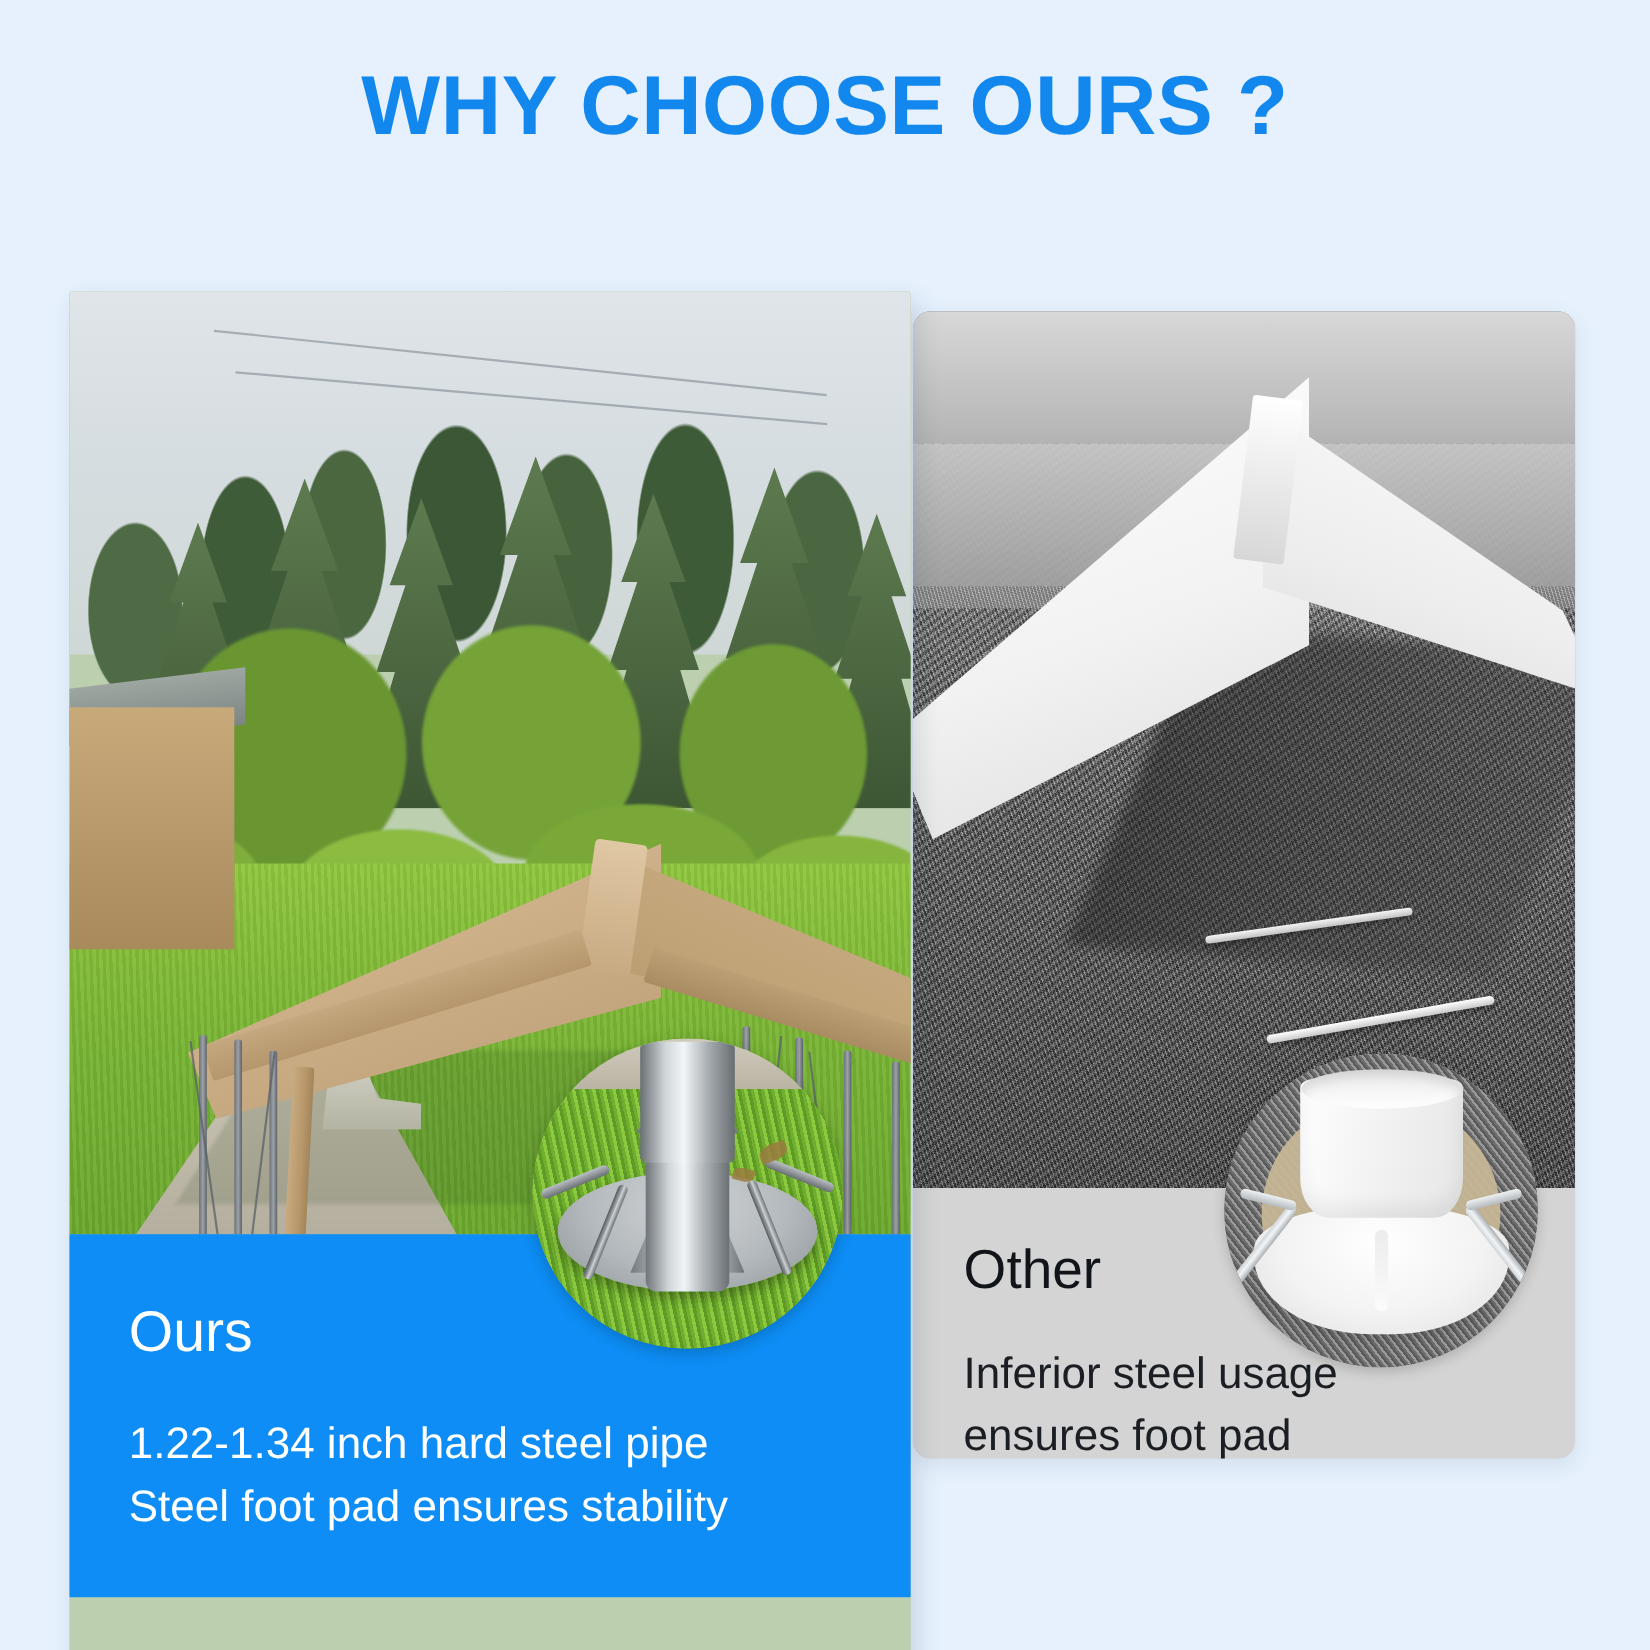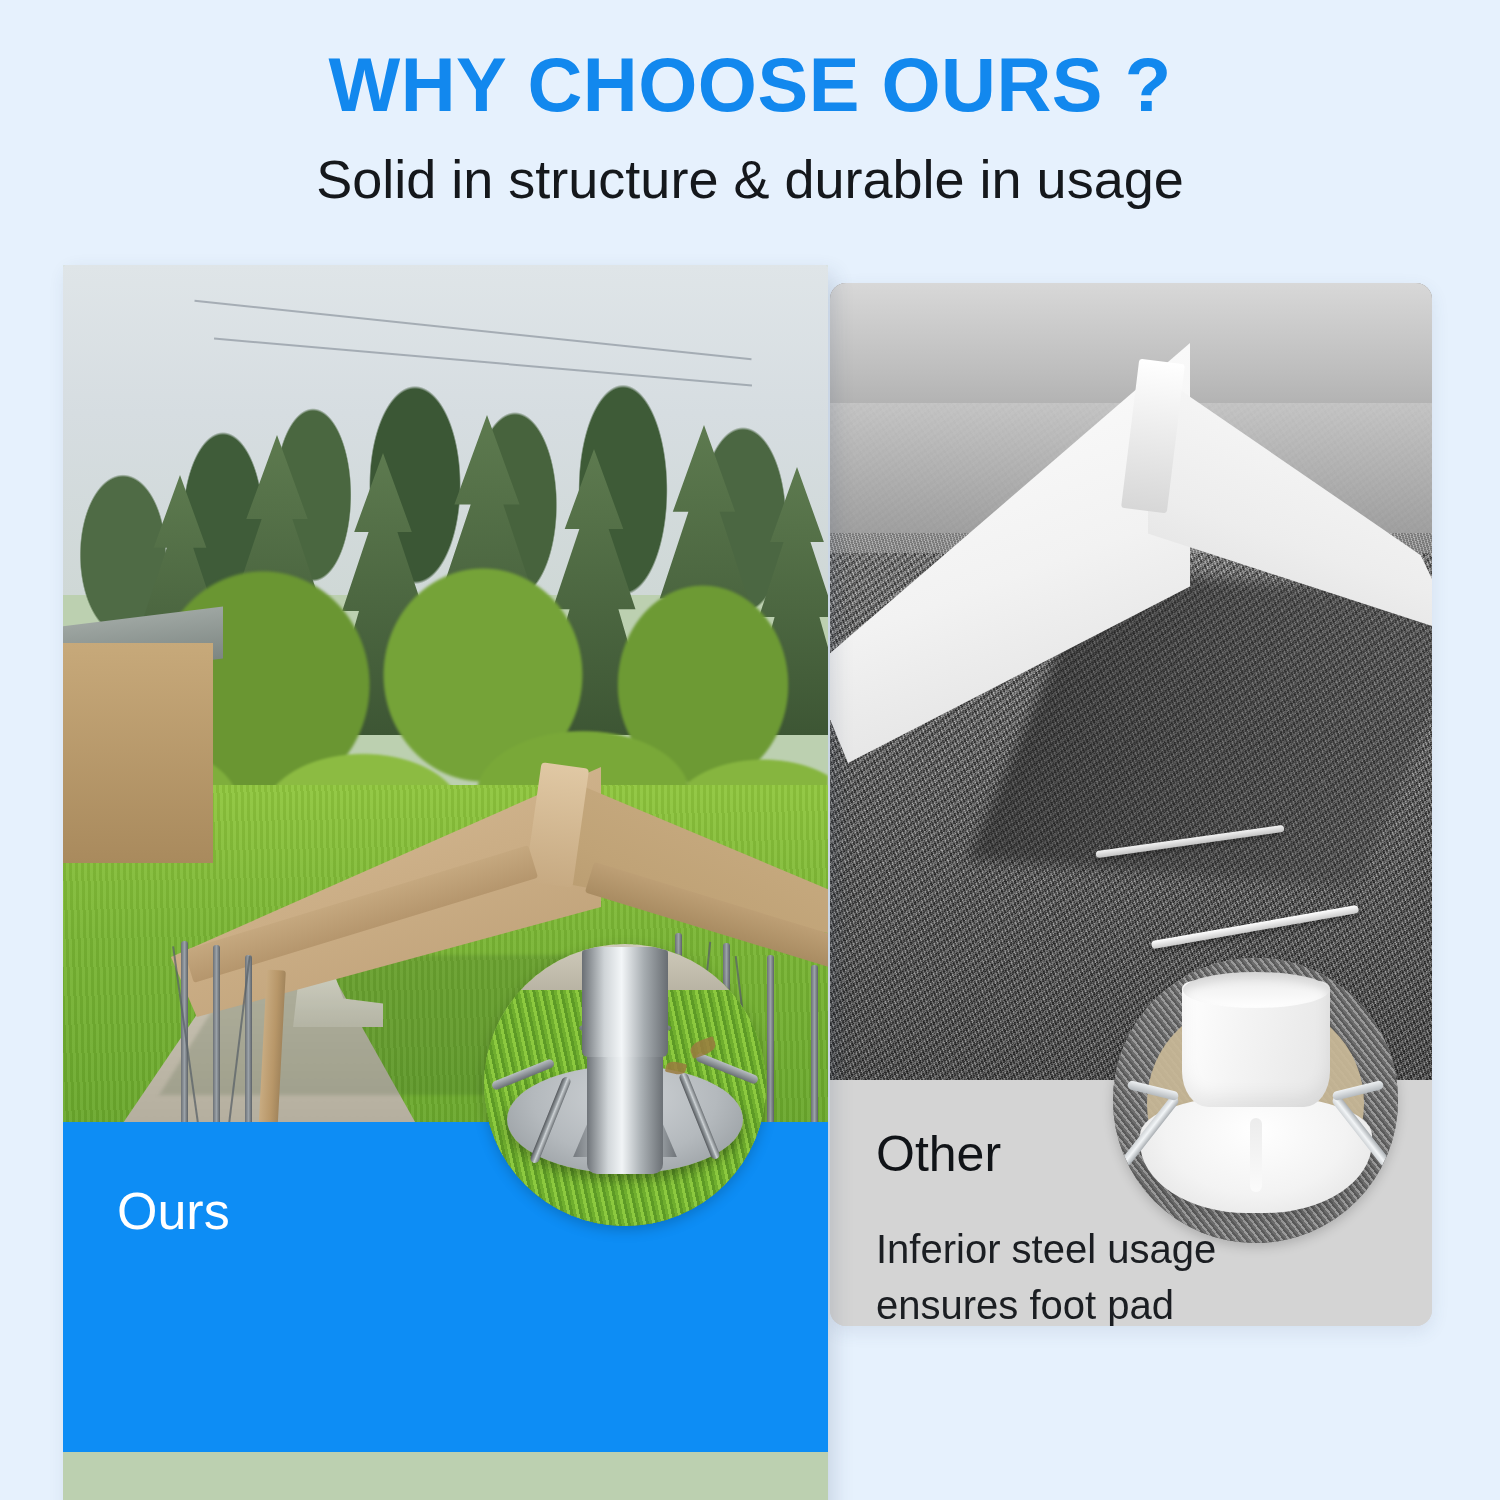--- a/index.html
+++ b/index.html
@@ -5,21 +5,21 @@
   * { margin:0; padding:0; box-sizing:border-box; }
   html,body { width:1500px; height:1500px; }
   body {
     background:#e6f1fd;
     font-family:"Liberation Sans", sans-serif;
     position:relative;
     overflow:hidden;
   }
 
   
-  .header { width:100%; text-align:center; padding-top:46px; }
+  .header { width:100%; text-align:center; padding-top:46px;margin-top:12px; }
   .main-title {
     font-size:76px;
     font-weight:bold;
     color:#1288ee;
     letter-spacing:0.5px;
     line-height:1.02;
     font-family:"Liberation Sans", sans-serif;
   }
   .sub-title {
     margin-top:24px;
@@ -424,21 +424,20 @@
     background:#9a7b3f; opacity:.85;
   }
   .iu-leaf1 { left:206px; top:96px; width:26px; height:15px; transform:rotate(-20deg); }
   .iu-leaf2 { left:182px; top:118px; width:20px; height:12px; transform:rotate(14deg); }
 </style>
 </head>
 <body>
 
 <div class="header">
   <div class="main-title">WHY CHOOSE OURS ?</div>
-  <div class="sub-title">Solid in structure &amp; durable in usage</div>
 </div>
 
 <div class="stage">
 
   <div class="card-other">
     <div class="other-photo">
       <div class="gp-sky"></div>
       <div class="gp-ground"></div>
       <div class="gp-ground-upper"></div>
       <div class="gp-grain"></div>
@@ -511,20 +510,24 @@
       <div class="pole p7"></div>
       <div class="brace b1"></div>
       <div class="brace b2"></div>
       <div class="brace b3"></div>
       <div class="brace b4"></div>
 
     </div>
 
     <div class="ours-caption">
       <div class="ours-title">Ours</div>
+      <div class="ours-lines">
+        <div>1.22-1.34 inch hard steel pipe</div>
+        <div>Steel foot pad ensures stability</div>
+      </div>
     </div>
   </div>
 
   <div class="inset-ours">
     <div class="iu-grass"></div>
     <div class="iu-grass-top"></div>
     <div class="iu-pad"></div>
     <div class="iu-pipe-flare"></div>
     <div class="iu-pipe-lower"></div>
     <div class="iu-collar"></div>

